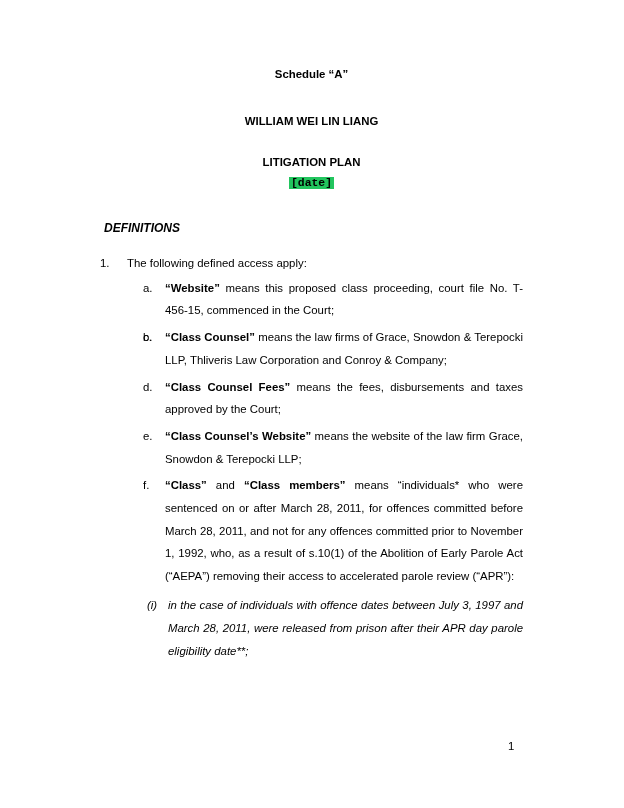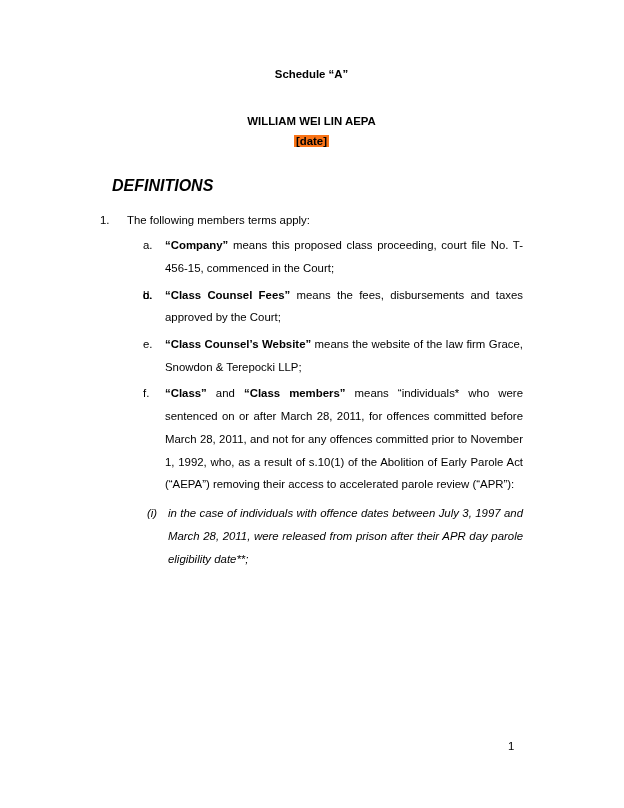--- a/index.html
+++ b/index.html
@@ -29,22 +29,22 @@
   .hdr-party1   { margin-top: 26.5px !important; }
   .hdr-title    { margin-top: 21.5px !important; }
   mark.date-hl {
     background: #ffff00; 
     color: #000;
     font-weight: bold;
     padding: 0 2px;
   }
   .content { margin-left: 100px; }
   .section-heading {
-    margin: 25px 0 0 12px;
-    font-size: 16px;
+    margin: 25px 0 0 4px;
+    font-size: 12px;
     font-weight: bold;
     font-style: italic;
     line-height: 20px;
   }
   .intro {
     margin: 13.5px 0 0 0;
     line-height: 22.7px;
   }
   .intro .marker1 {
     display: inline-block;
@@ -87,35 +87,36 @@
     line-height: 20px;
   }
 </style>
 </head>
 <body>
 
 <div class="page">
 
   <div class="doc-header">
     <p class="hdr-schedule">Schedule “A”</p>
-    <p class="hdr-party1">WILLIAM WEI LIN AEPA</p>
-    <p><mark class="date-hl" style="background: #f97316;">[date]</mark></p>
+    <p class="hdr-party1">WILLIAM WEI LIN LIANG</p>
+    <p class="hdr-title">LITIGATION PLAN</p>
+    <p><mark class="date-hl" style="background: #22c55e; font-family: Liberation Mono, monospace;">[date]</mark></p>
   </div>
 
   <div class="content">
     <h2 class="section-heading">DEFINITIONS</h2>
 
     <p class="intro">
-      <span class="marker1">1.</span><span>The following members terms apply:</span>
+      <span class="marker1">1.</span><span>The following defined access apply:</span>
     </p>
 
     <div>
-        <p class="def-item first"><span class="marker">a.</span><span><span class="b">“Company”</span><span> means this proposed class proceeding, court file No. T-456-15, commenced in the Court;</span></span></p>
+        <p class="def-item first"><span class="marker">a.</span><span><span class="b">“Website”</span><span> means this proposed class proceeding, court file No. T-456-15, commenced in the Court;</span></span></p>
         <p class="def-item"><span class="marker">b.</span></p>
-        <p class="def-item"><span class="marker">c.</span></p>
+        <p class="def-item"><span class="marker">c.</span><span><span class="b">“Class Counsel”</span><span> means the law firms of Grace, Snowdon &amp; Terepocki LLP, Thliveris Law Corporation and Conroy &amp; Company;</span></span></p>
         <p class="def-item"><span class="marker">d.</span><span><span class="b">“Class Counsel Fees”</span><span> means the fees, disbursements and taxes approved by the Court;</span></span></p>
         <p class="def-item"><span class="marker">e.</span><span><span class="b">“Class Counsel’s Website”</span><span> means the website of the law firm Grace, Snowdon &amp; Terepocki LLP;</span></span></p>
         <p class="def-item"><span class="marker">f.</span><span><span class="b">“Class”</span><span> and </span><span class="b">“Class members”</span><span> means </span><span class="i">“individuals* who were sentenced on or after March 28, 2011, for offences committed before March 28, 2011, and not for any offences committed prior to November 1, 1992, who, as a result of s.10(1) of the Abolition of Early Parole Act (“AEPA”) removing their access to accelerated parole review (“APR”):</span></span></p>
         <p class="sub-item"><span class="marker">(i)</span><span><span class="i">in the case of individuals with offence dates between July 3, 1997 and March 28, 2011, were released from prison after their APR day parole eligibility date**;</span></span></p>
       </div>
   </div>
 
   <div class="page-number">1</div>
 
 </div>

